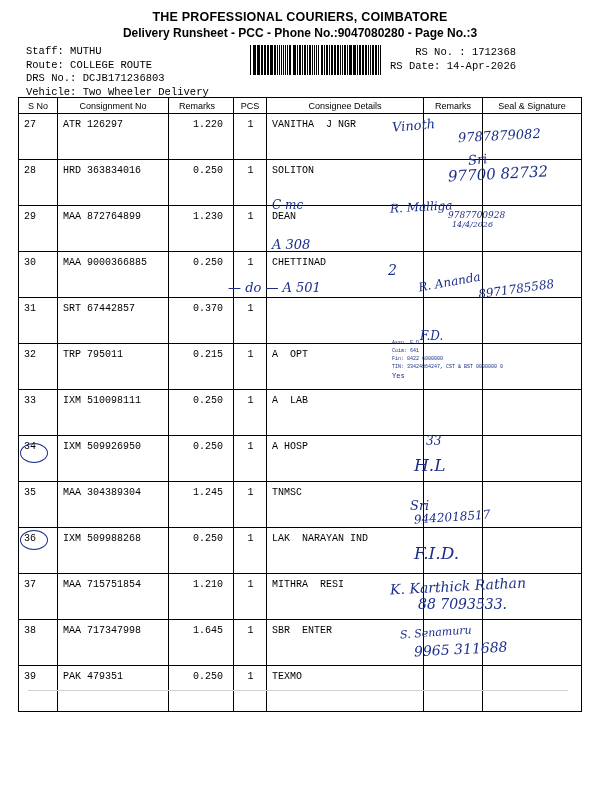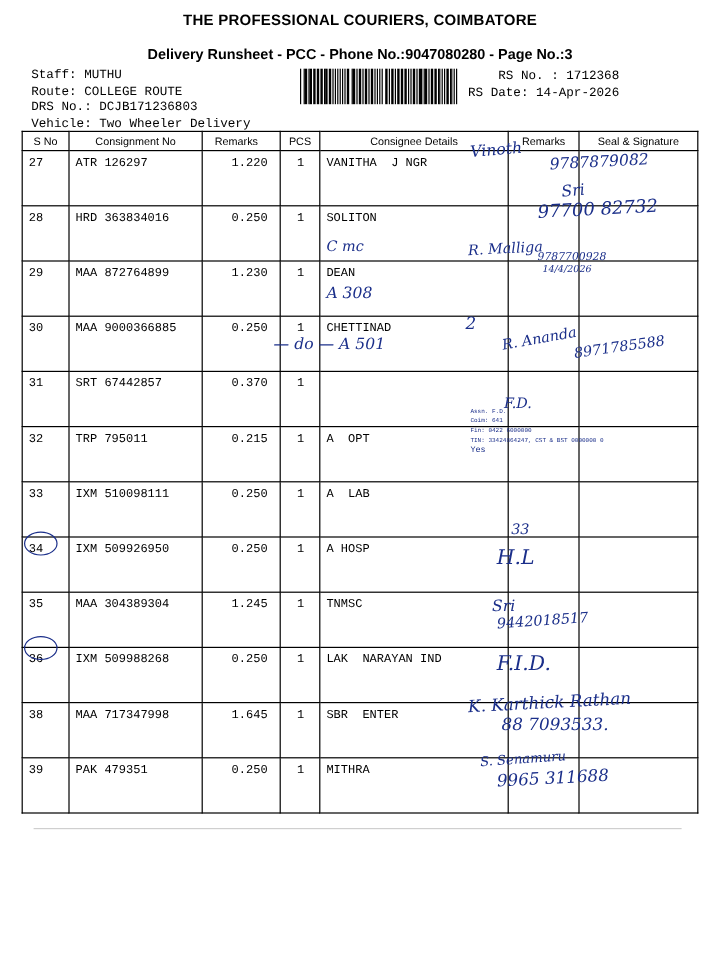--- a/index.html
+++ b/index.html
@@ -25,21 +25,21 @@
     position: absolute;
     left: 18px;
     top: 10px;
     width: 564px;
   }
   .title {
     text-align: center;
     font-weight: bold;
     font-size: 12.5px;
     letter-spacing: 0.2px;
-    margin-bottom: 14px;
+    margin-bottom: 2px;
   }
   .subtitle {
     text-align: center;
     font-weight: bold;
     font-size: 12px;
     margin-bottom: 5px;
   }
   .meta {
     position: relative;
     height: 52px;
@@ -326,34 +326,43 @@
           <tr>
             <td class="c-sno">36</td>
             <td class="c-cn">IXM 509988268</td>
             <td class="c-wt">0.250</td>
             <td class="c-pcs">1</td>
             <td class="c-cd">LAK  NARAYAN IND</td>
             <td class="c-rem"></td>
             <td class="c-sig"></td>
           </tr>
           <tr>
+            <td class="c-sno">37</td>
+            <td class="c-cn">MAA 715751854</td>
+            <td class="c-wt">1.210</td>
+            <td class="c-pcs">1</td>
+            <td class="c-cd">MITHRA  RESI</td>
+            <td class="c-rem"></td>
+            <td class="c-sig"></td>
+          </tr>
+          <tr>
             <td class="c-sno">38</td>
             <td class="c-cn">MAA 717347998</td>
             <td class="c-wt">1.645</td>
             <td class="c-pcs">1</td>
             <td class="c-cd">SBR  ENTER</td>
             <td class="c-rem"></td>
             <td class="c-sig"></td>
           </tr>
           <tr>
             <td class="c-sno">39</td>
             <td class="c-cn">PAK 479351</td>
             <td class="c-wt">0.250</td>
             <td class="c-pcs">1</td>
-            <td class="c-cd">MITHRA</td>
+            <td class="c-cd">TEXMO</td>
             <td class="c-rem"></td>
             <td class="c-sig"></td>
           </tr>
         </tbody>
     </table>
   </div>
 
   <div class="ink">
 
     <span class="hw" style="left:392px; top:118px; font-size:13px; transform:rotate(-5deg);">Vinoth</span>

